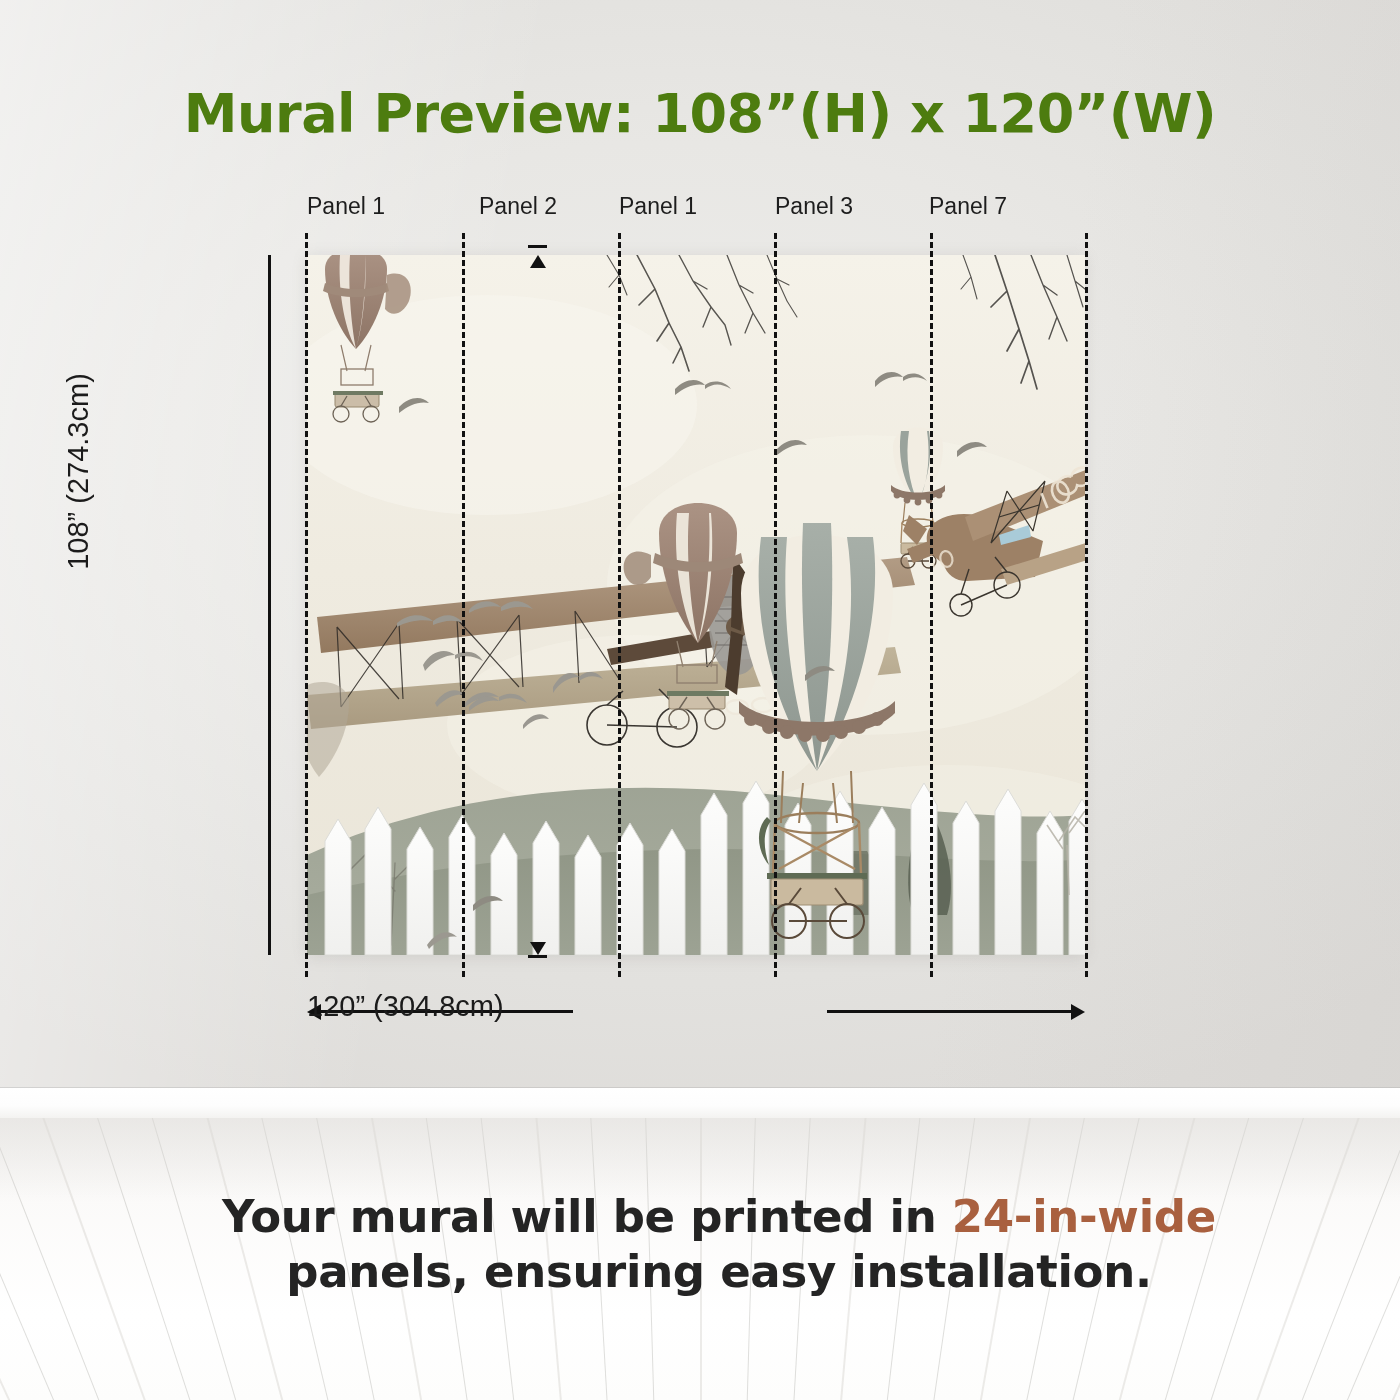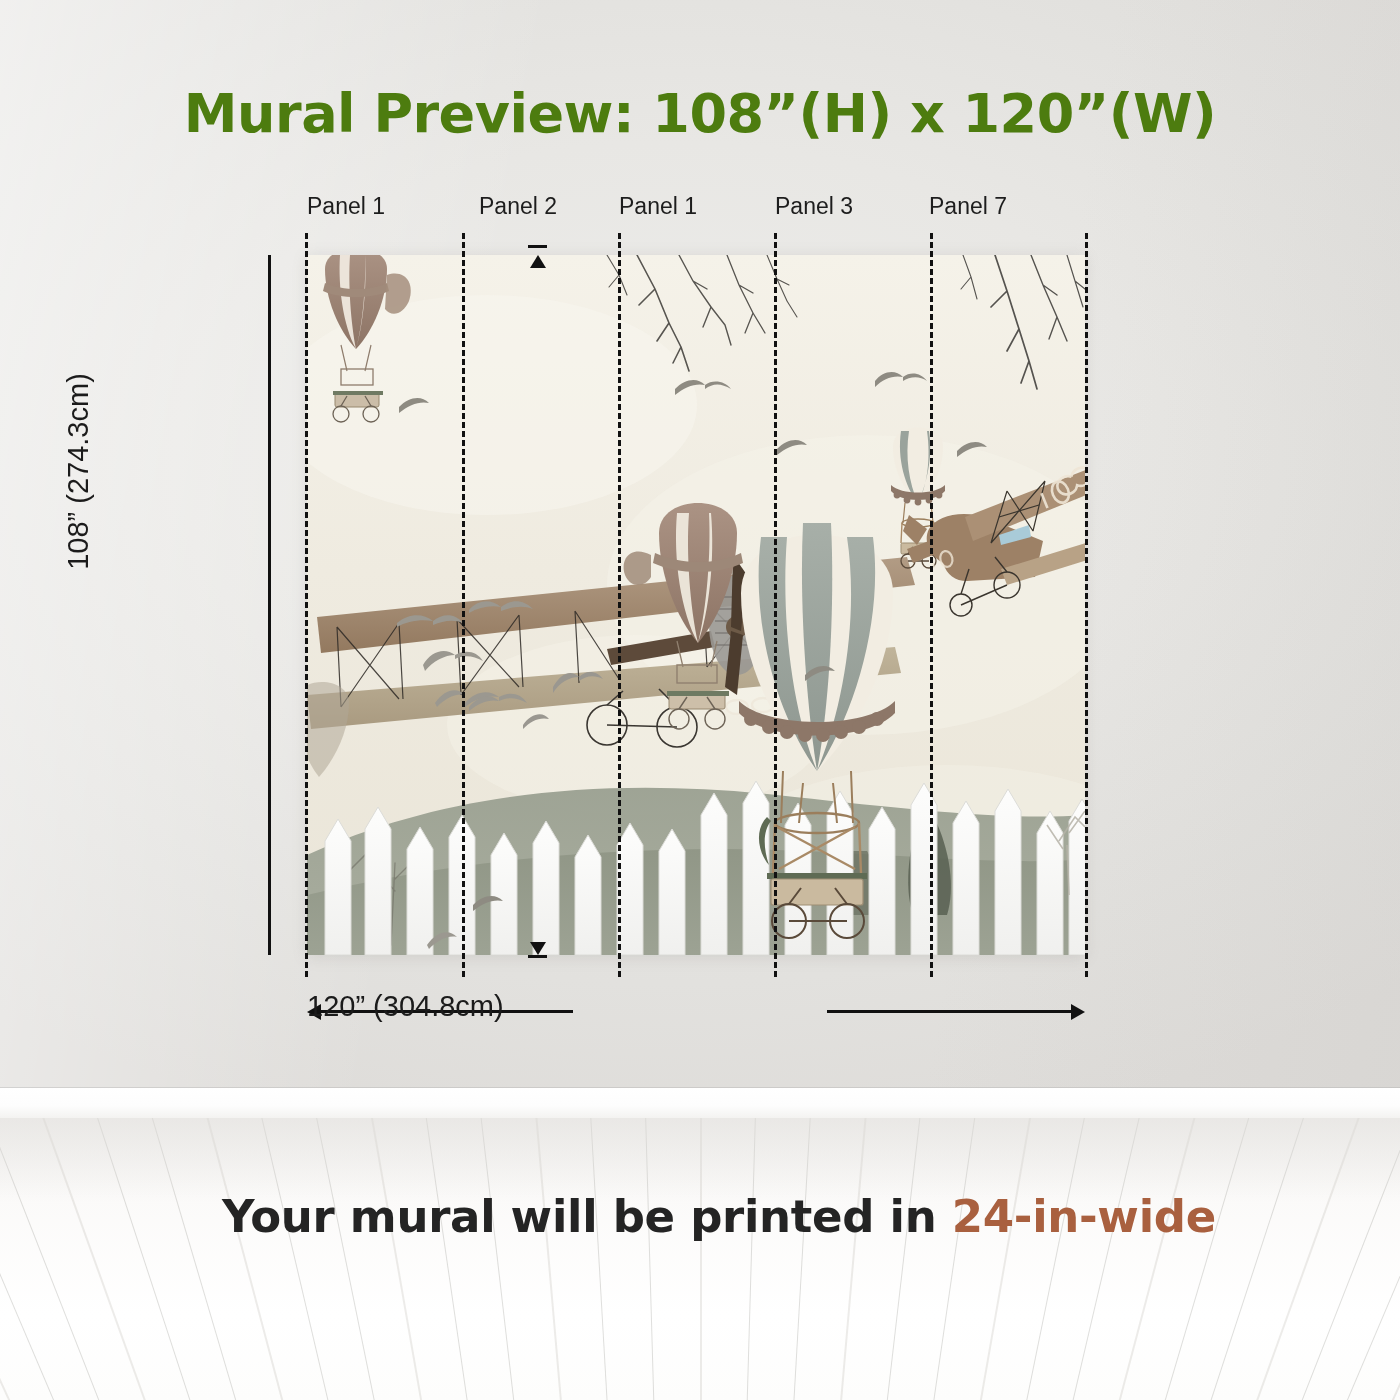--- a/index.html
+++ b/index.html
@@ -486,13 +486,14 @@
   <div class="bar" style="left:520px; width:244px;"></div>
   <div class="harrow" style="left:0px;  border-right:14px solid #111;"></div>
   <div class="harrow" style="right:0px; border-left:14px solid #111;"></div>
 </div>
 <div id="h-label">120” (304.8cm)</div>
 
 <div id="caption">
   <div>
     <span>Your mural will be printed in </span><span class="accent">24-in-wide</span>
   </div>
+  <div>panels, ensuring easy installation.</div>
 </div>
 
 </body></html>

